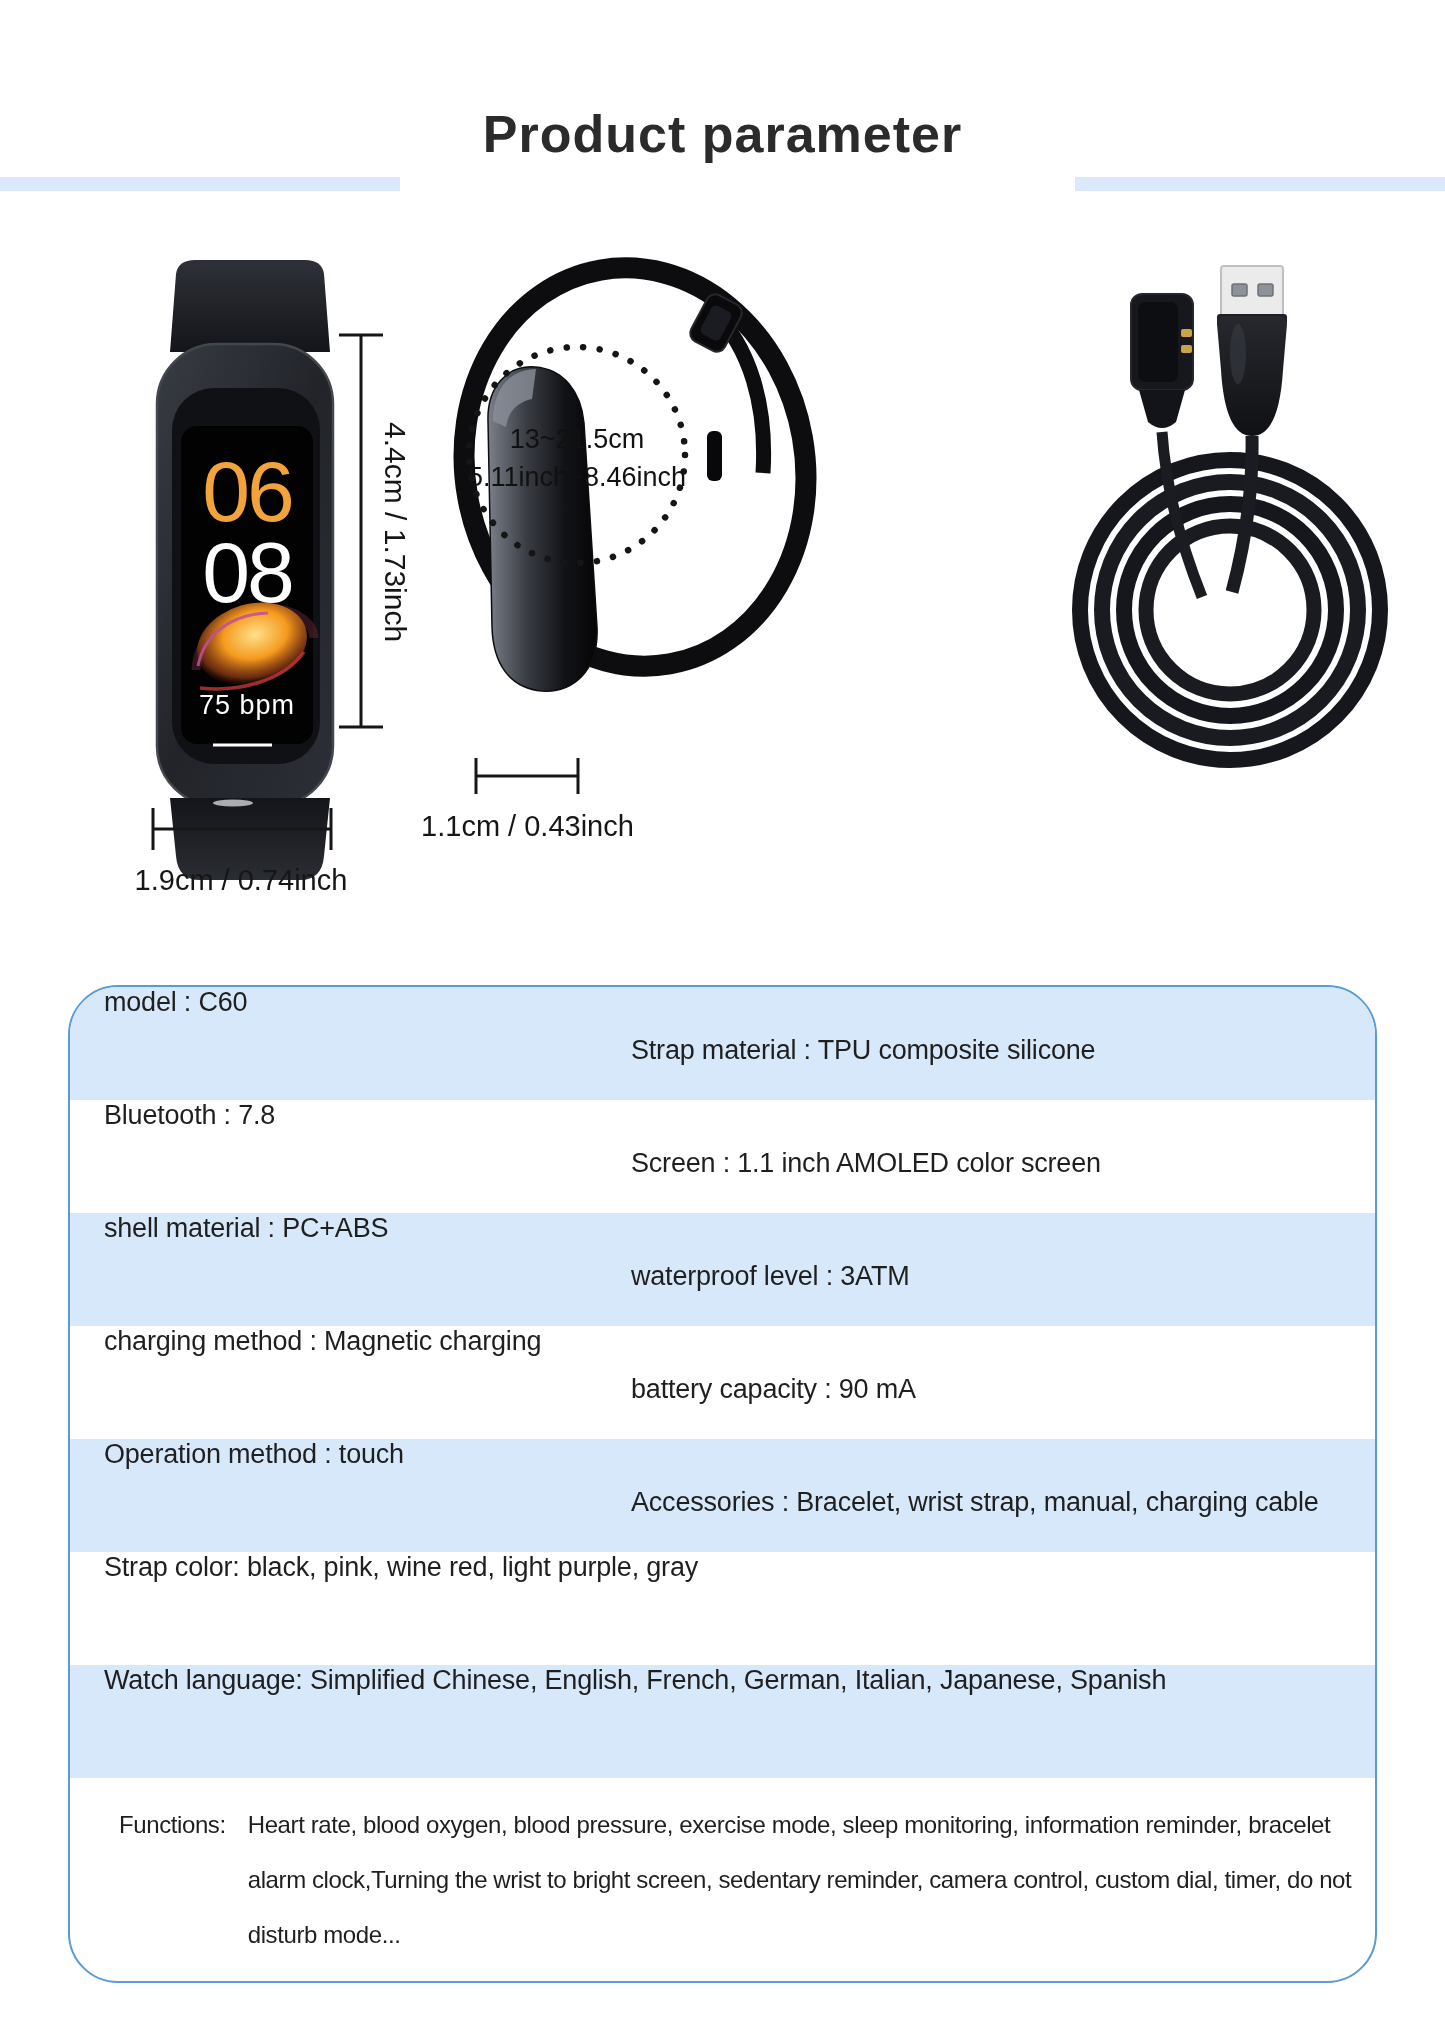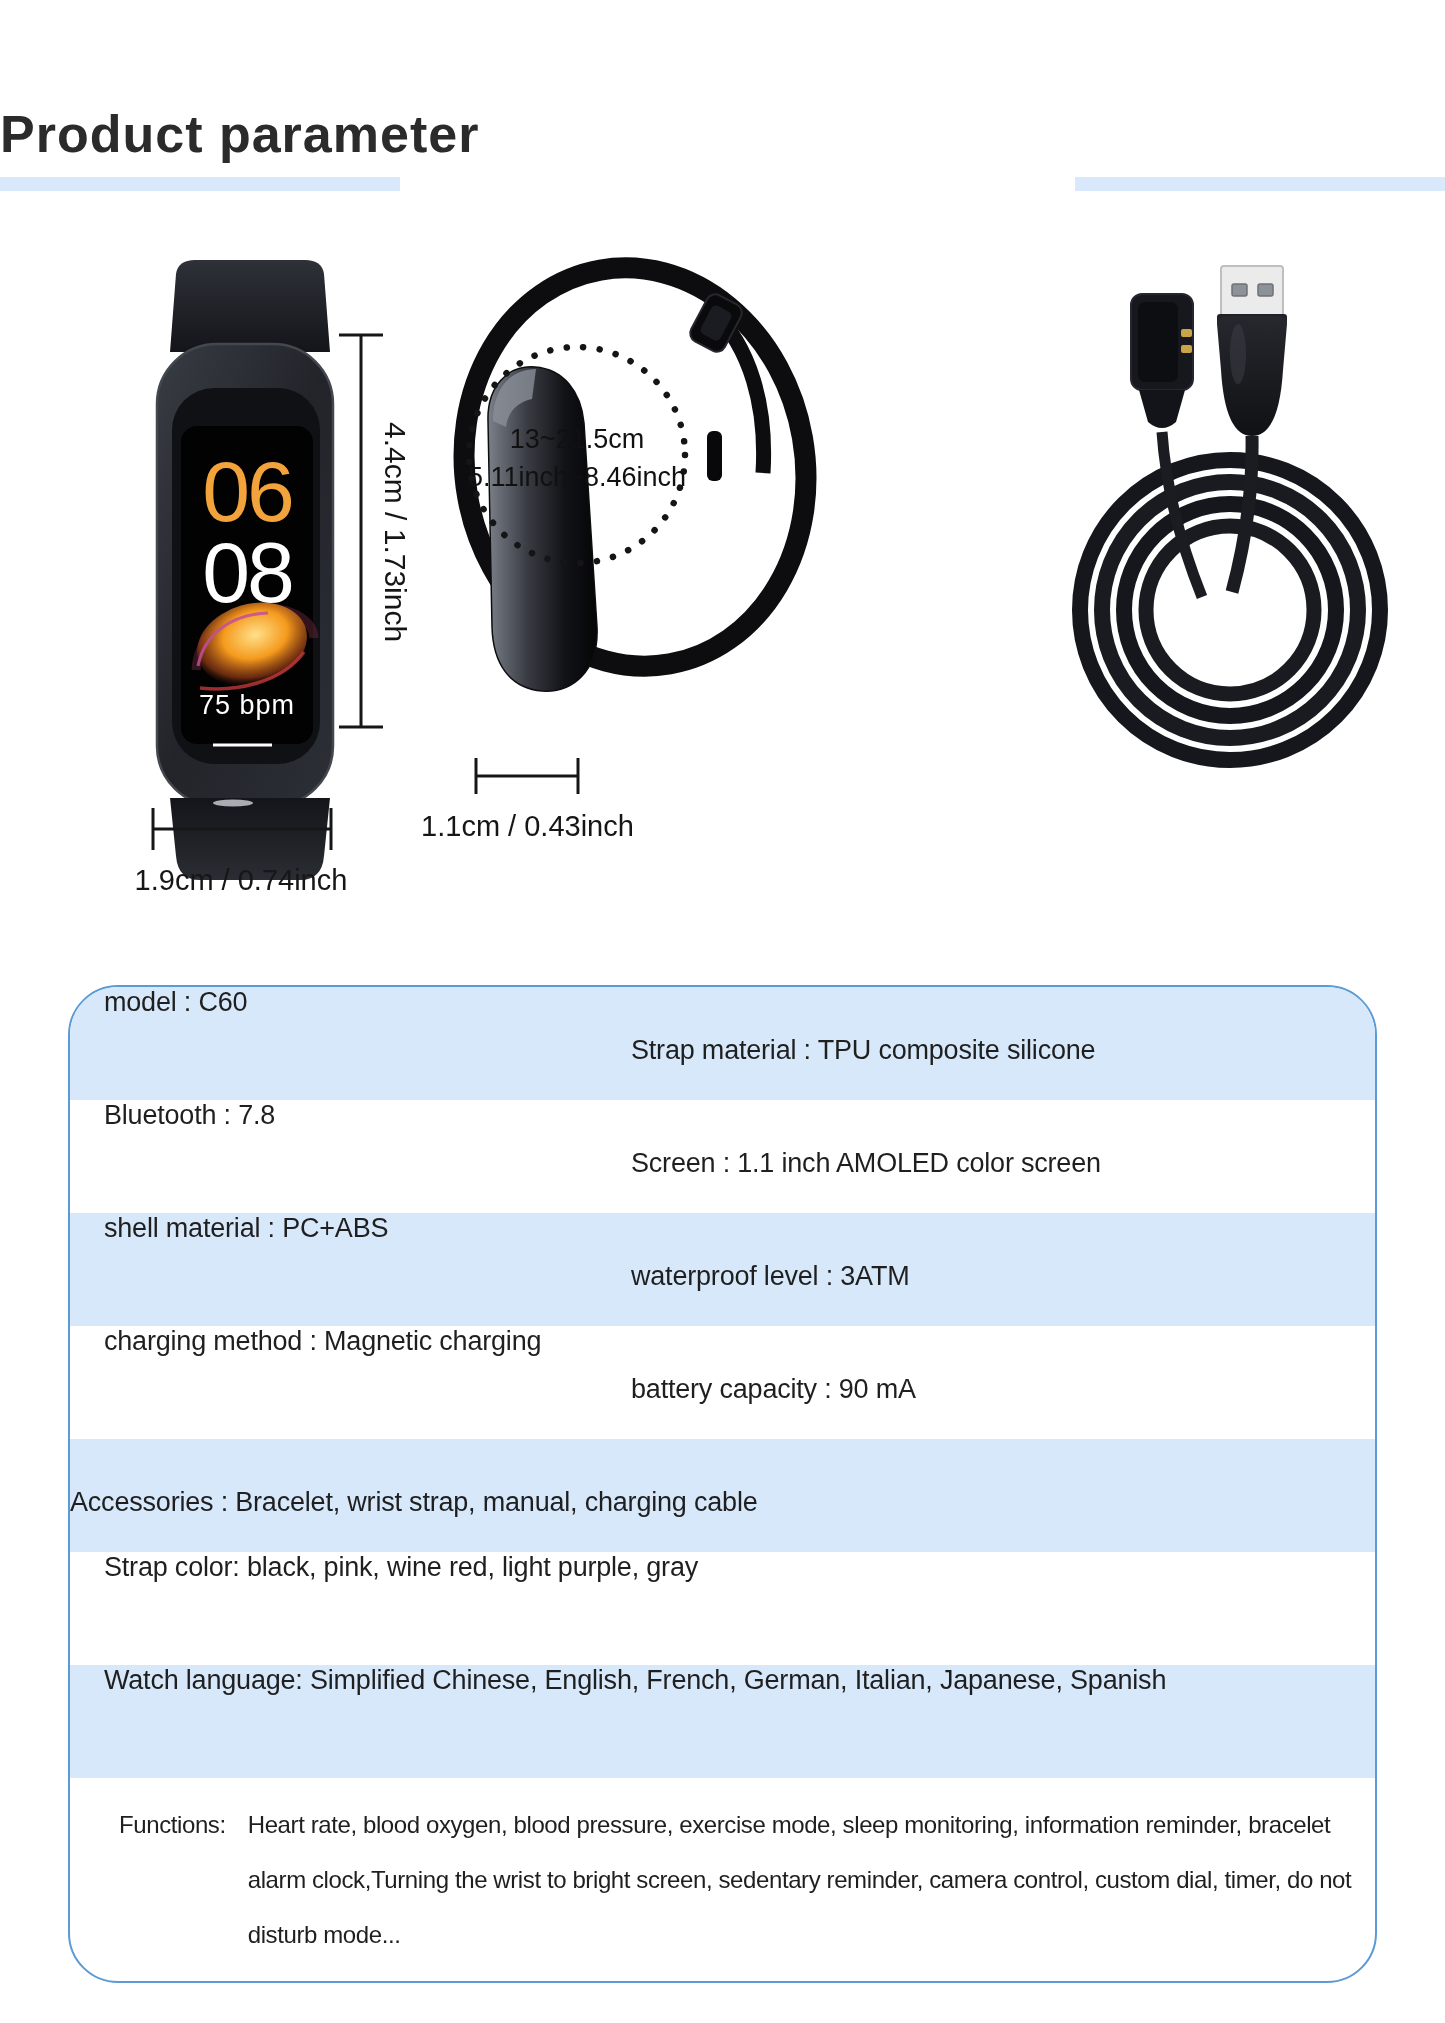--- a/index.html
+++ b/index.html
@@ -2,21 +2,21 @@
 <html style="--accent-bar: #d9e8fa; --row-blue: #d7e8fa; --table-border: #5b9bd5; --screen-orange: #f2a33c; --title-color: #2b2b2b;"><head>
 <meta charset="utf-8">
 <style>
   html,body{margin:0;padding:0;background:#ffffff;}
   .page{
     position:relative;width:1445px;height:2023px;background:#fff;overflow:hidden;
     font-family:"Liberation Sans",sans-serif;color:#1f1f1f;
   }
   
   .page-title{
-    position:absolute;left:0;top:104px;width:1445px;text-align:left;margin:0;
+    position:absolute;left:0;top:104px;width:1445px;text-align:center;margin:0;
     font-size:52px;font-weight:600;letter-spacing:1px;color:var(--title-color,#2b2b2b);
   }
   .accent-bar{position:absolute;top:177px;height:14px;background:var(--accent-bar,#d9e8fa);}
   .accent-bar.left{left:0;width:400px;}
   .accent-bar.right{left:1075px;width:370px;}
   
   .abs{position:absolute;}
   .dim-label{
     position:absolute;text-align:center;font-size:29px;color:#161616;letter-spacing:0;
     white-space:nowrap;
@@ -198,20 +198,21 @@
       <div class="cell-left">shell material : PC+ABS</div>
       <div class="cell-right">waterproof level : 3ATM</div>
     </div>
 
     <div class="srow">
       <div class="cell-left">charging method : Magnetic charging</div>
       <div class="cell-right">battery capacity : 90 mA</div>
     </div>
 
     <div class="srow">
+      <div class="cell-left">Operation method : touch</div>
       <div class="cell-right">Accessories : Bracelet, wrist strap, manual, charging cable</div>
     </div>
 
     <div class="srow">
       <div class="cell-full">Strap color: black, pink, wine red, light purple, gray</div>
     </div>
 
     <div class="srow">
       <div class="cell-full">Watch language: Simplified Chinese, English, French, German, Italian, Japanese, Spanish</div>
     </div>

